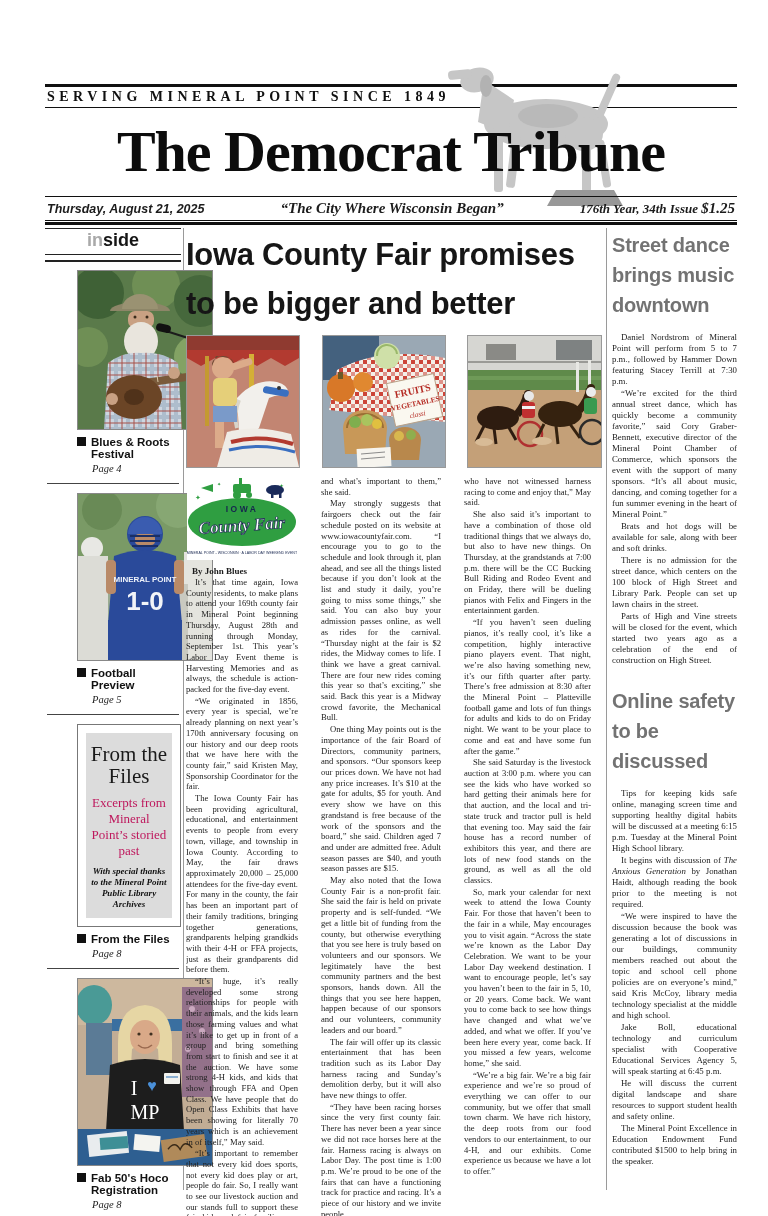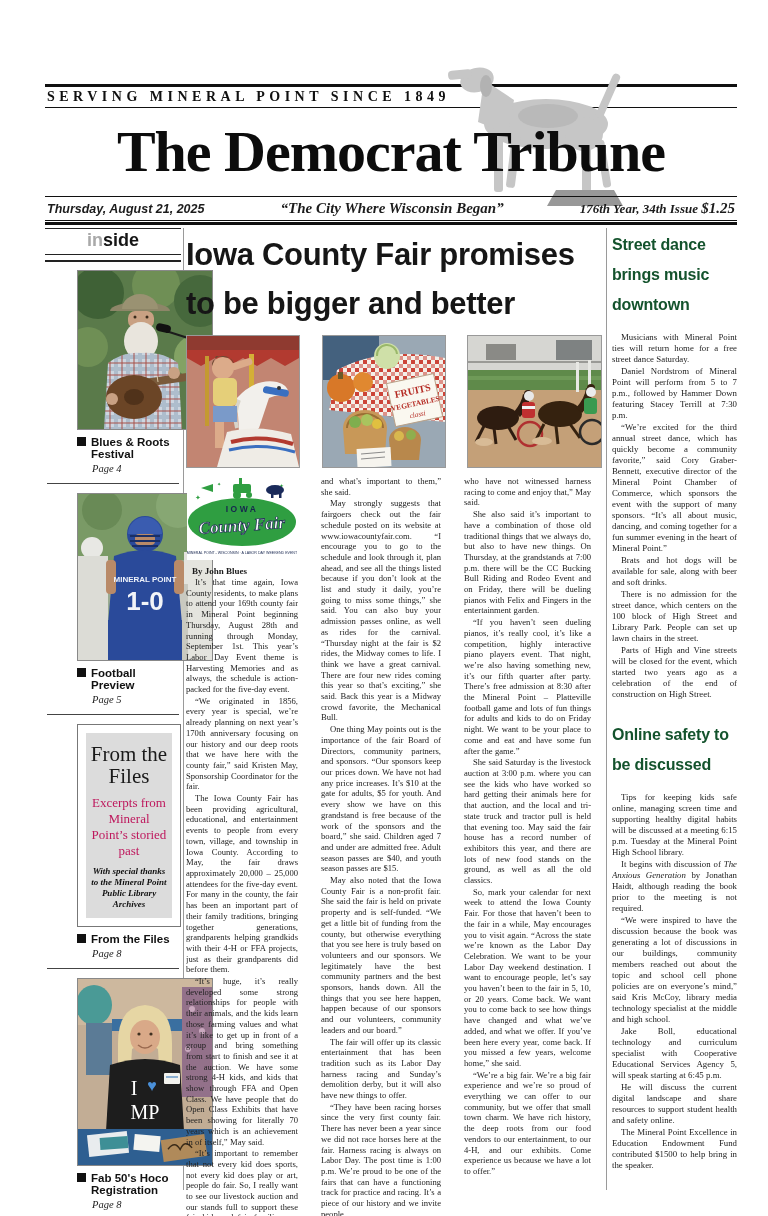--- a/index.html
+++ b/index.html
@@ -73,22 +73,22 @@
   p.body {
     font-size:8.6px; line-height:10.7px; text-align:justify; text-indent:9px;
     margin:0 0 1px 0; color:#222; word-spacing:0.2px;
   }
   .byline { font-weight:bold; font-size:9px; margin:6px 0 1px 0; text-indent:6px; }
   .fairlogo { display:block; margin:2px auto 0 auto; }
 
   
   #sideR { position:absolute; left:612px; top:228px; width:125px; height:988px; overflow:hidden; }
   .r-head {
-    font-family:"Liberation Sans", sans-serif; font-weight:bold; font-size:16px;
-    line-height:30px; color:#14532d; margin:2px 0 12px 0; letter-spacing:-0.2px;
+    font-family:"Liberation Sans", sans-serif; font-weight:bold; font-size:20px;
+    line-height:30px; color:#737373; margin:2px 0 12px 0; letter-spacing:-0.2px;
   }
   .r-head2 { margin-top:20px; }
   #sideR p.body { font-size:8.8px; line-height:11px; }
 </style>
 </head>
 <body>
 
 <div id="page">
 
   <svg id="dog" width="235" height="158" viewBox="0 0 235 158">
@@ -409,21 +409,20 @@
         <p class="body">“If you haven’t seen dueling pianos, it’s really cool, it’s like a competition, highly interactive piano players event.  That night, we’re also having something new, it’s our fifth quarter after party.  There’s free admission at 8:30 after the Mineral Point – Platteville football game and lots of fun things for adults and kids to do on Friday night.  We want to be your place to come and eat and have some fun after the game.”</p>
         <p class="body">She said Saturday is the livestock auction at 3:00 p.m. where you can see the kids who have worked so hard getting their animals here for that auction, and the local and tri-state truck and tractor pull is held that evening too.  May said the fair house has a record number of exhibitors this year, and there are lots of new food stands on the ground, as well as all the old classics.</p>
         <p class="body">So, mark your calendar for next week to attend the Iowa County Fair. For those that haven’t been to the fair in a while, May encourages you to visit again.  “Across the state we’re known as the Labor Day Celebration.  We want to be your Labor Day weekend destination.  I want to encourage people, let’s say you haven’t been to the fair in 5, 10, or 20 years.  Come back.  We want you to come back to see how things have changed and what we’ve added, and what we offer.  If you’ve been here every year, come back.  If you missed a few years, welcome home,” she said.</p>
         <p class="body">“We’re a big fair.  We’re a big fair experience and we’re so proud of everything we can offer to our community, but we offer that small town charm.  We have rich history, the deep roots from our food vendors to our entertainment, to our 4-H, and our exhibits. Come experience us because we have a lot to offer.”</p>
       </div>
     </div>
   </div>
 
   <div id="sideR">
     <div class="r-head">Street dance brings music downtown</div>
-    <p class="body">Musicians with Mineral Point ties will return home for a free street dance Saturday.</p>
     <p class="body">Daniel Nordstrom of Mineral Point will perform from 5 to 7 p.m., followed by Hammer Down featuring Stacey Terrill at 7:30 p.m.</p>
     <p class="body">“We’re excited for the third annual street dance, which has quickly become a community favorite,” said Cory Graber-Bennett, executive director of the Mineral Point Chamber of Commerce, which sponsors the event with the support of many sponsors. “It’s all about music, dancing, and coming together for a fun summer evening in the heart of Mineral Point.”</p>
     <p class="body">Brats and hot dogs will be available for sale, along with beer and soft drinks.</p>
     <p class="body">There is no admission for the street dance, which centers on the 100 block of High Street and Library Park. People can set up lawn chairs in the street.</p>
     <p class="body">Parts of High and Vine streets will be closed for the event, which started two years ago as a celebration of the end of construction on High Street.</p>
 
     <div class="r-head r-head2">Online safety to be discussed</div>
     <p class="body">Tips for keeping kids safe online, managing screen time and supporting healthy digital habits will be discussed at a meeting 6:15 p.m. Tuesday at the Mineral Point High School library.</p>
     <p class="body"><span>It begins with discussion of </span><i>The Anxious Generation</i><span> by Jonathan Haidt, although reading the book prior to the meeting is not required.</span></p>
     <p class="body">“We were inspired to have the discussion because the book was generating a lot of discussions in our buildings, community members reached out about the topic and school cell phone policies are on everyone’s mind,” said Kris McCoy, library media technology specialist at the middle and high school.</p>

